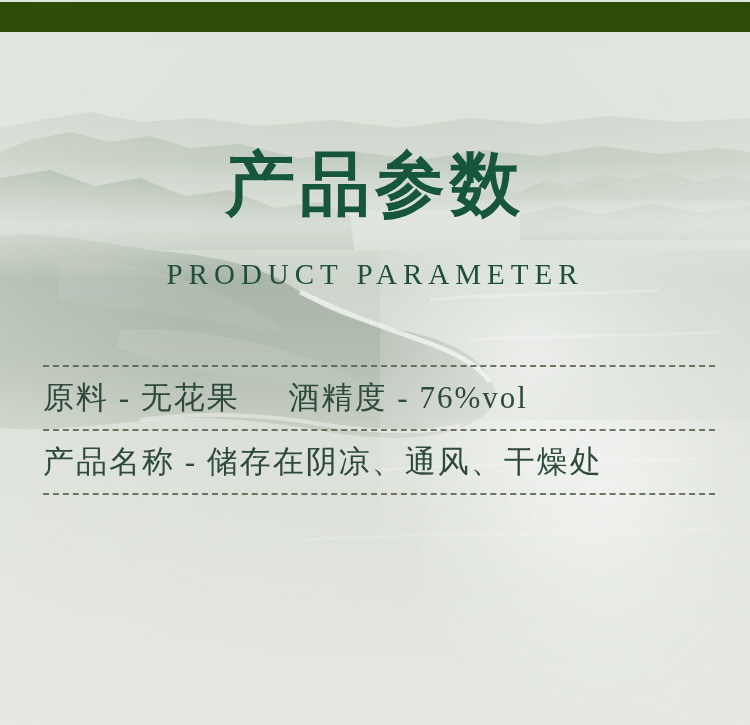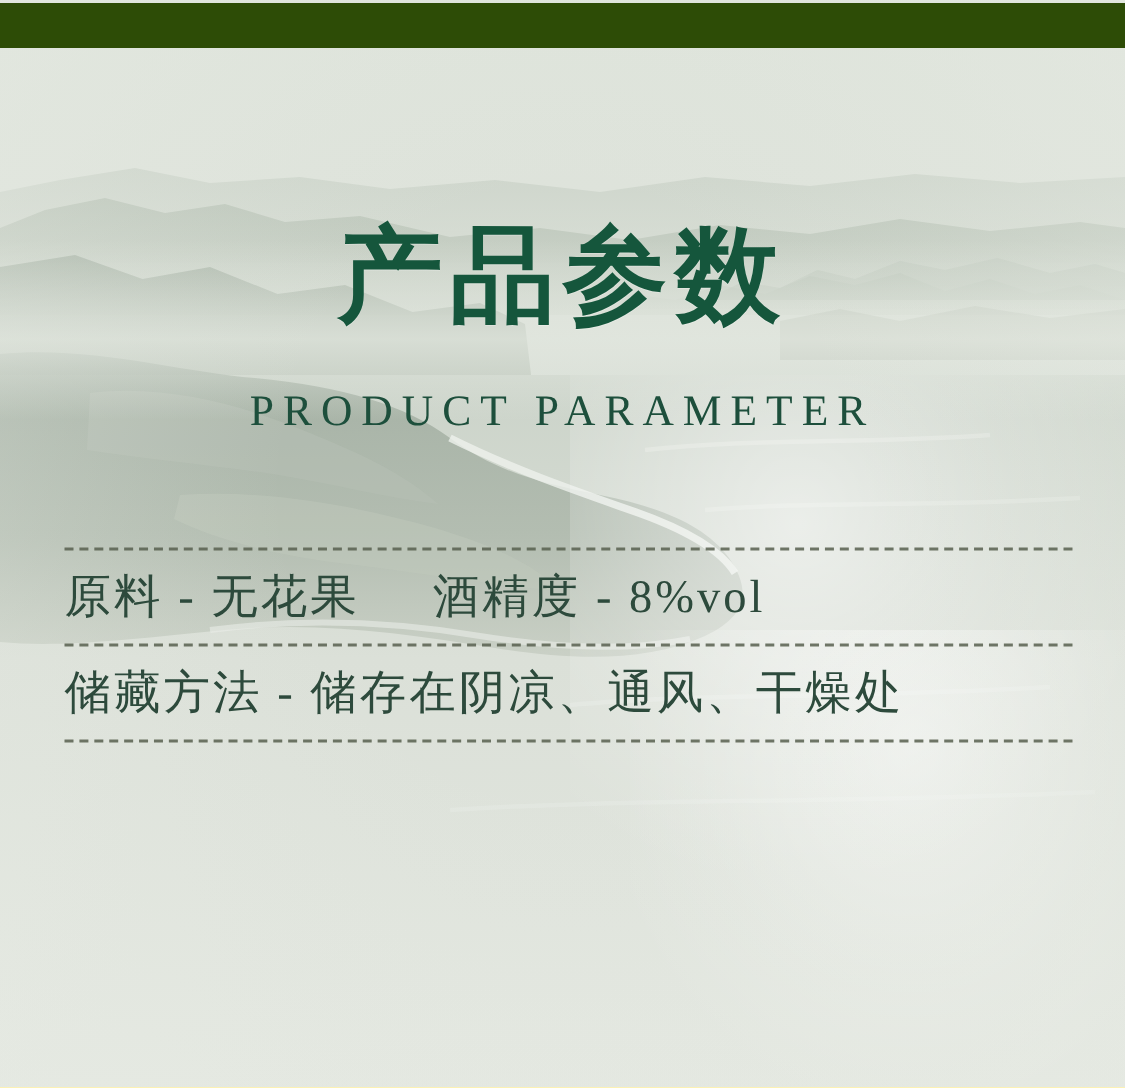--- a/index.html
+++ b/index.html
@@ -9,21 +9,21 @@
   }
   body {
     font-family: "Liberation Serif", "DejaVu Serif", serif;
   }
 
   #page {
     position: relative;
     width: 750px;
     height: 725px;
     overflow: hidden;
-    background: #fde047;
+    background: #e5e5e5;
   }
 
   
   .bg-layer {
     position: absolute;
     left: 0;
     top: 0;
     width: 750px;
     height: 725px;
     overflow: hidden;
@@ -204,24 +204,24 @@
   <div class="heading">
     <div class="title-cn">产品参数</div>
     <div class="title-en">PRODUCT  PARAMETER</div>
   </div>
 
   <div class="params">
 
     <div class="divider"></div>
 
     <div class="param-row">
-      <span class="param-text">原料 - 无花果     酒精度 - 8%vol</span>
+      <span class="param-text">原料 - 无花果     酒精度 - 76%vol</span>
     </div>
     <div class="divider"></div>
 
     <div class="param-row">
-      <span class="param-text">储藏方法 - 储存在阴凉、通风、干燥处</span>
+      <span class="param-text">产品名称 - 储存在阴凉、通风、干燥处</span>
     </div>
     <div class="divider"></div>
 
   </div>
 
 </div>
 
 </body></html>

